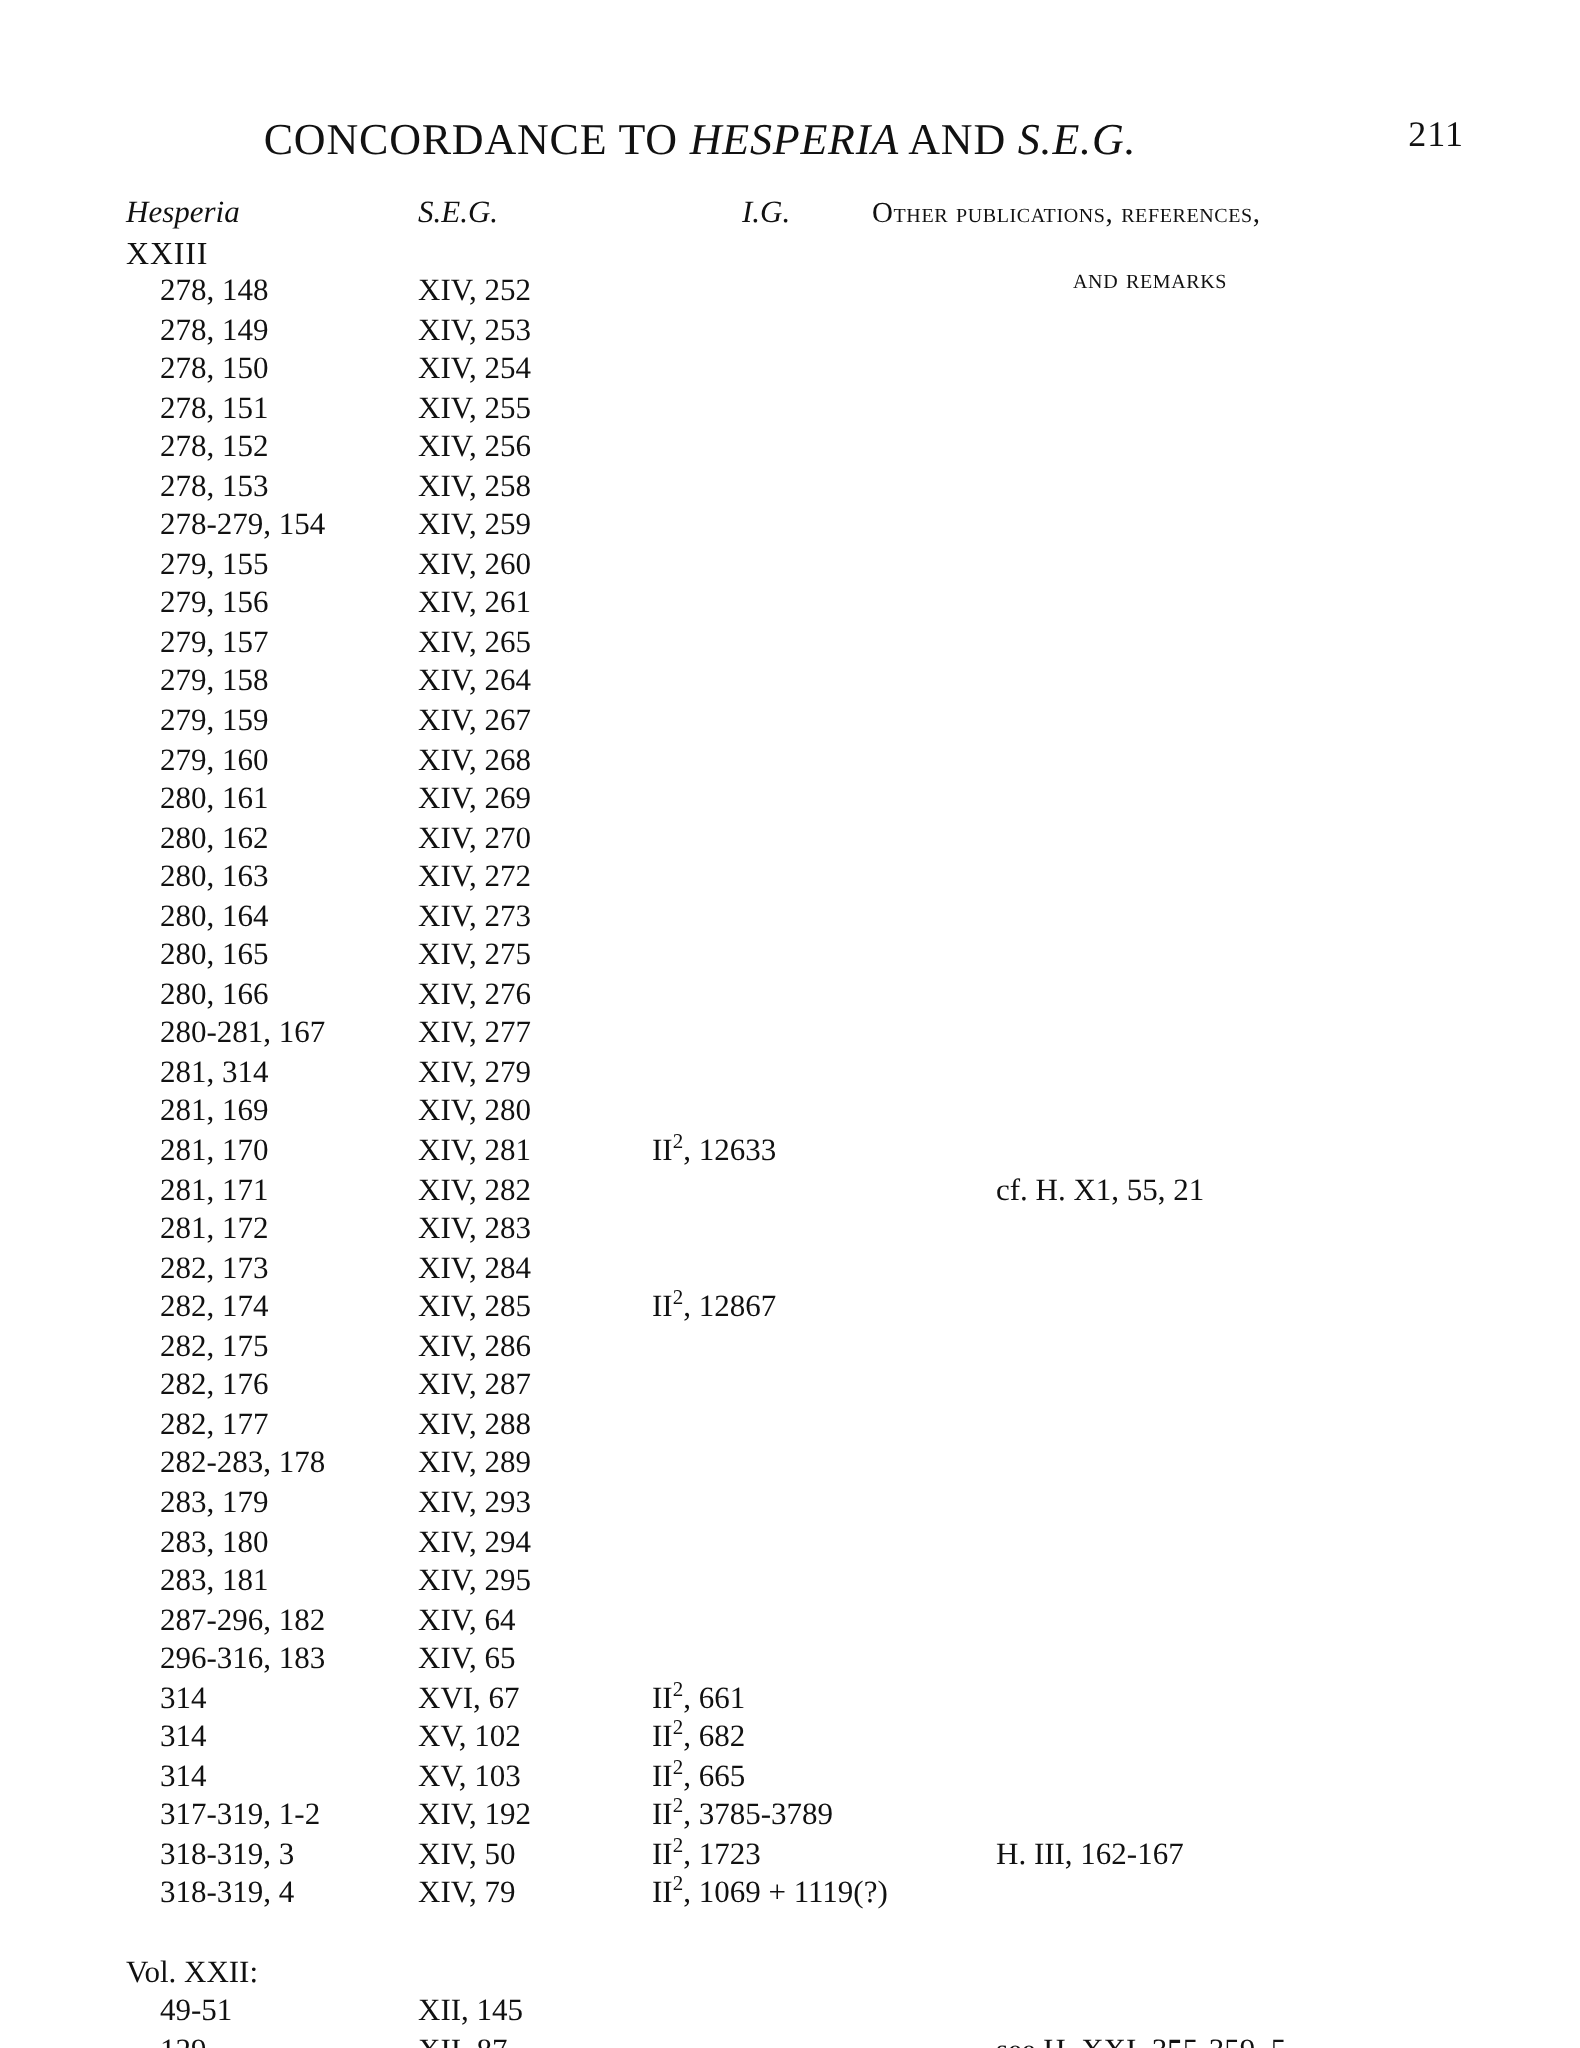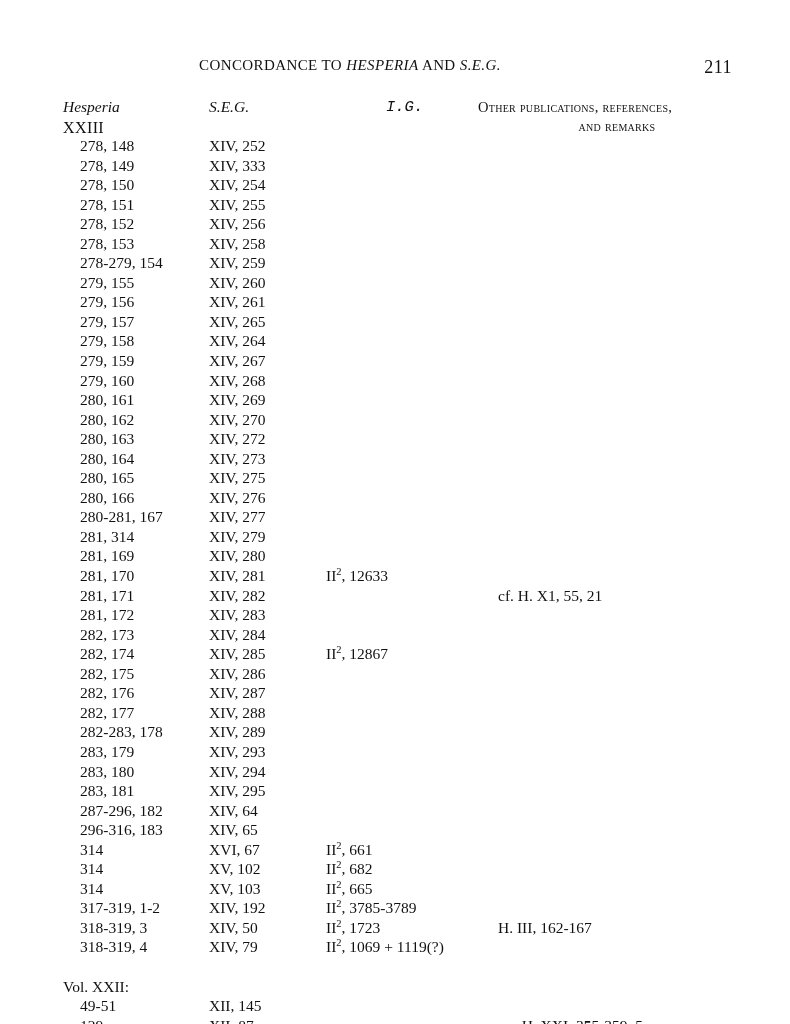--- a/index.html
+++ b/index.html
@@ -22,21 +22,21 @@
     box-sizing: border-box;
     padding: 0;
   }
   
   .running-head {
     position: absolute;
     top: 57px;
     left: 0;
     width: 700px;
     text-align: center;
-    font-size: 15px;
+    font-size: 22px;
     letter-spacing: 0.4px;
   }
   .running-head .sc {
     font-variant: small-caps;
   }
   .running-head .it {
     font-style: italic;
   }
   .folio {
     position: absolute;
@@ -52,34 +52,34 @@
     left: 0;
     width: 790px;
     height: 40px;
   }
   .ch {
     position: absolute;
     font-size: 15.5px;
   }
   .ch-hesperia { left: 63px; top: 0; font-style: italic; }
   .ch-seg      { left: 209px; top: 0; font-style: italic; }
-  .ch-ig       { left: 386px; top: 0; font-style: italic; font-family: Liberation Mono, monospace; }
+  .ch-ig       { left: 371px; top: 0; font-style: italic; }
   .ch-other {
-    left: 478px;
+    left: 436px;
     top: 1px;
     width: 290px;
     font-variant: small-caps;
     font-size: 14.5px;
     letter-spacing: 0.3px;
   }
   .ch-other .line2 {
     display: block;
     text-align: center;
     width: 278px;
-    margin-top: 2px;
+    margin-top: 16px;
   }
   
   .vol-label {
     position: absolute;
     left: 63px;
     font-size: 16px;
     letter-spacing: 0.4px;
   }
   #vol-xxiii { top: 119px; }
   
@@ -137,21 +137,21 @@
 
   <div class="vol-label" id="vol-xxiii">XXIII</div>
 
   <div class="table" id="table-body">
       <div class="row">
         <span class="cell c-hesperia">278, 148</span>
         <span class="cell c-seg">XIV, 252</span>
       </div>
       <div class="row">
         <span class="cell c-hesperia">278, 149</span>
-        <span class="cell c-seg">XIV, 333</span>
+        <span class="cell c-seg">XIV, 253</span>
       </div>
       <div class="row">
         <span class="cell c-hesperia">278, 150</span>
         <span class="cell c-seg">XIV, 254</span>
       </div>
       <div class="row">
         <span class="cell c-hesperia">278, 151</span>
         <span class="cell c-seg">XIV, 255</span>
       </div>
       <div class="row">

